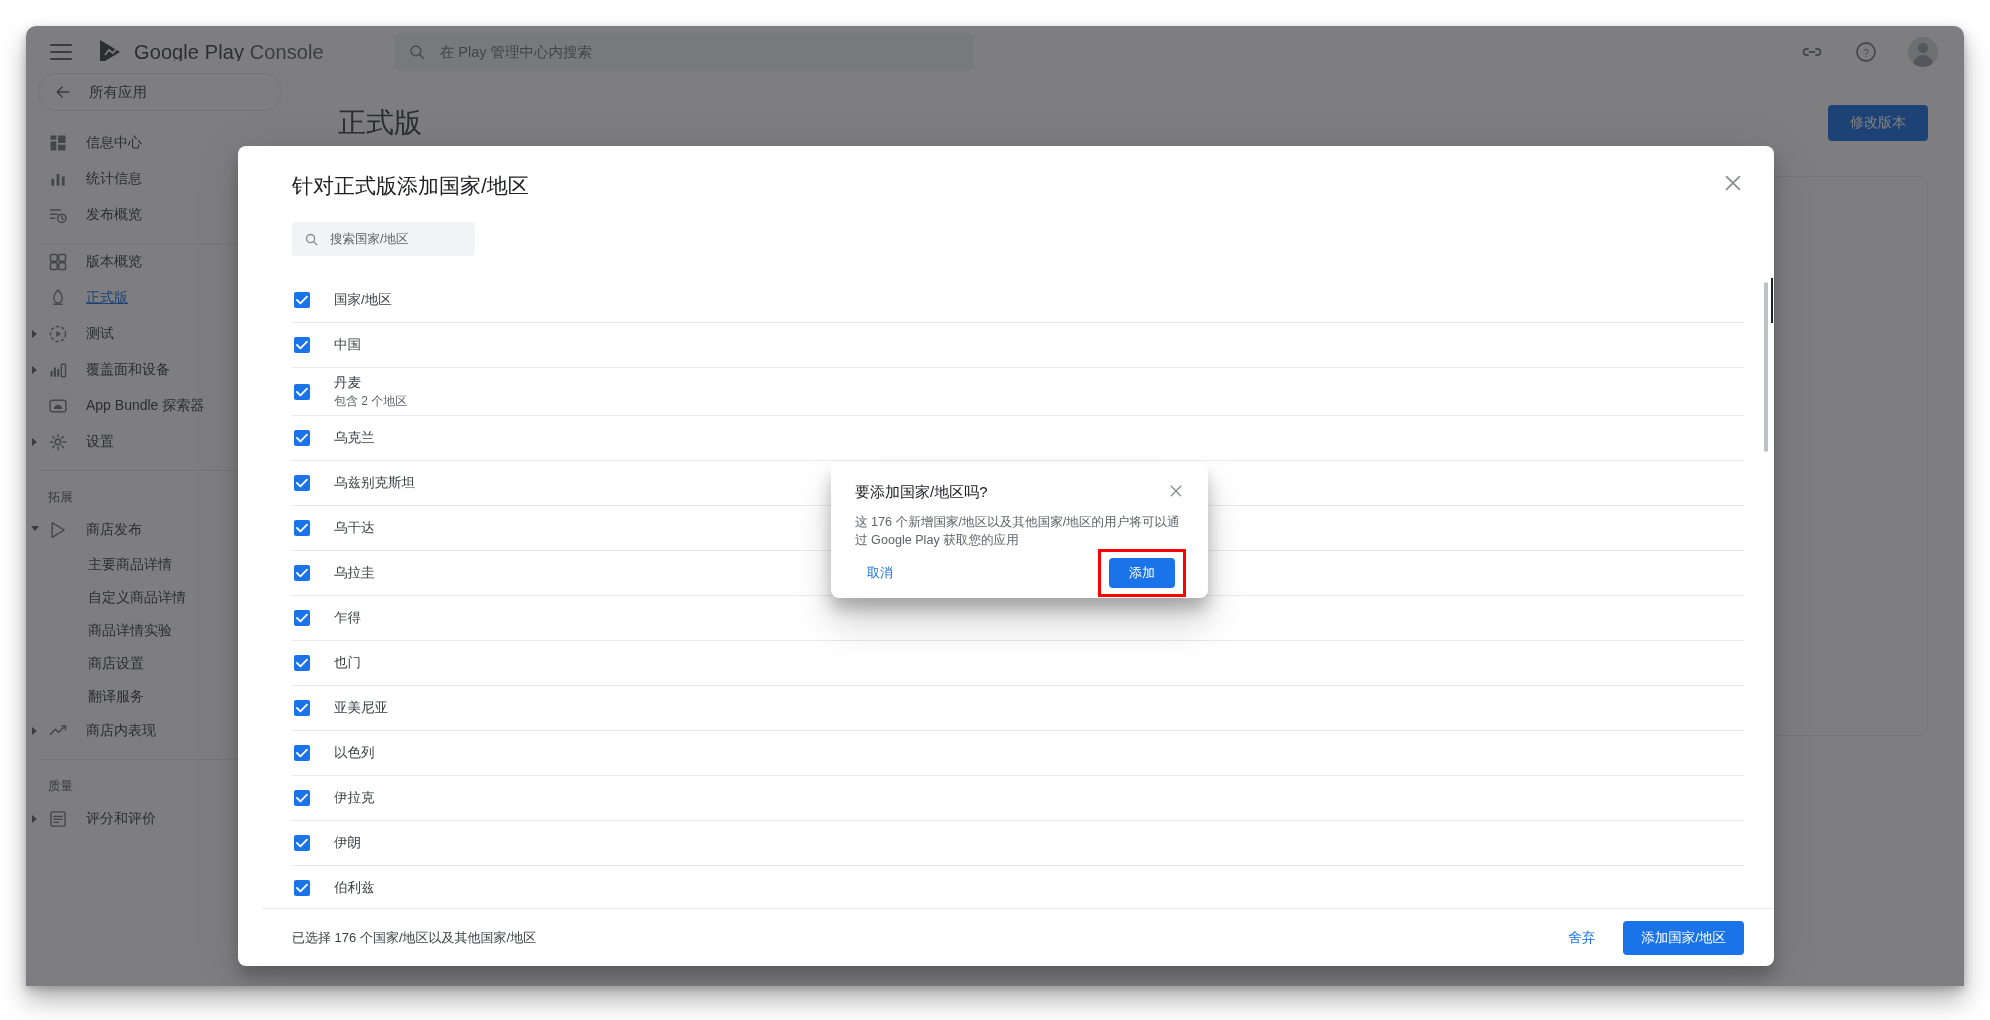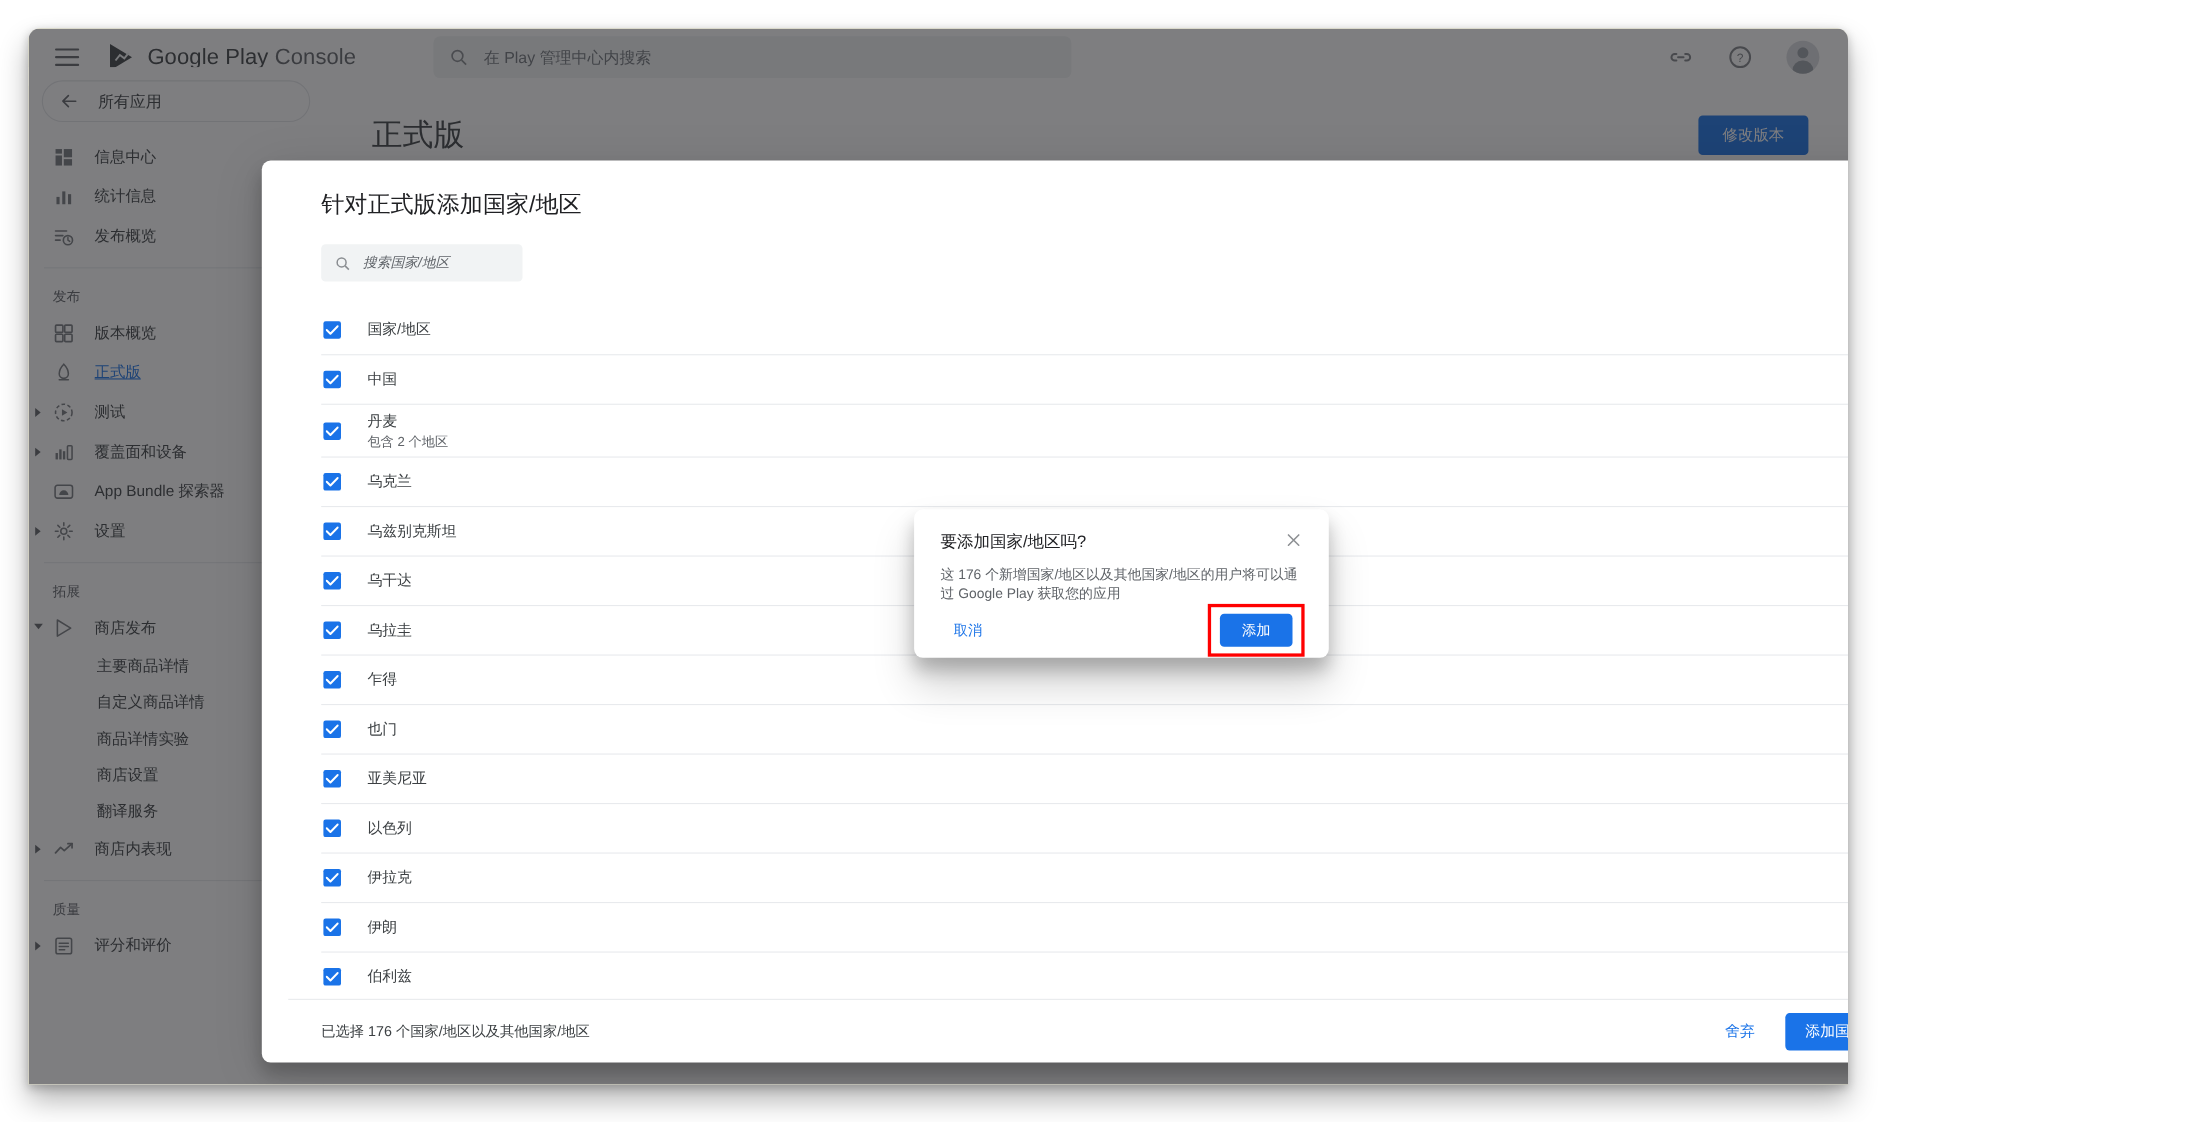--- a/index.html
+++ b/index.html
@@ -7,22 +7,22 @@
   html, body {
     width: 1990px; height: 1020px;
     background: #ffffff;
     font-family: "Liberation Sans", "DejaVu Sans", sans-serif;
     overflow: hidden;
   }
   
   #frame {
     position: absolute;
     left: 26px; top: 26px;
-    width: 1654px; height: 960px;
-    background: #fef9c3;
+    width: 1938px; height: 960px;
+    background: #7dd3fc;
     border-radius: 10px 10px 0 0;
     box-shadow: 0 14px 26px rgba(0,0,0,.30), 0 3px 9px rgba(0,0,0,.22);
     overflow: hidden;
   }
   
   #console {
     position: absolute; inset: 0;
     background: #ffffff;
   }
   
@@ -95,21 +95,21 @@
     display:flex; flex-direction:column; overflow:hidden;padding-left:24px;
   }
   #cdialog .chead { padding: 26px 30px 0 30px; display:flex; align-items:flex-start; justify-content:space-between;}
   #cdialog .ctitle { font-size: 21px; color:#202124; font-weight:400;}
   #cclose { width:22px; height:22px; cursor:pointer; opacity:.75;}
   #csearch {
     margin: 22px 0 0 30px; width: 183px; height: 34px; background:#f1f3f4; border-radius:4px;
     display:flex; align-items:center; padding: 0 12px;
   }
   #csearch .sicon { width:15px;height:15px; opacity:.7;}
-  #csearch .sph { margin-left:11px; font-size:12.5px; color:#5f6368;font-style:italic;}
+  #csearch .sph { margin-left:11px; font-size:12.5px; color:#5f6368;}
   #clist { flex:1; margin-top: 22px; overflow:hidden; position:relative; }
   .crow {
     display:flex; align-items:center; height:45px;
     border-bottom:1px solid #e8eaed; margin: 0 30px 0 30px; padding-left: 0;
   }
   .crow.tall { height: 48px; align-items:center; }
   .cbox {
     width:16px;height:16px;border-radius:2px;background:#1a73e8;flex:0 0 auto;
     position:relative; margin-left: 2px; cursor:pointer;
   }
@@ -215,21 +215,20 @@
       <div class="navitem">
         <svg class="ico" viewBox="0 0 24 24">
           <path d="M3 6h12M3 11h8M3 16h5" stroke="#5f6368" stroke-width="1.8" stroke-linecap="round"></path>
           <circle cx="16.5" cy="16" r="5" stroke="#5f6368" stroke-width="1.8" fill="none"></circle>
           <path d="M16.5 13.2V16l2 1.4" stroke="#5f6368" stroke-width="1.6" fill="none" stroke-linecap="round"></path>
         </svg>
         <span class="txt">发布概览</span>
       </div>
 
       <div class="navdiv"></div>
-      <div class="navsection">发布</div>
 
       <div class="navitem">
         <svg class="ico" viewBox="0 0 24 24">
           <rect x="3" y="3" width="8" height="8" rx="1" stroke="#5f6368" stroke-width="1.8" fill="none"></rect>
           <rect x="13" y="3" width="8" height="8" rx="1" stroke="#5f6368" stroke-width="1.8" fill="none"></rect>
           <rect x="3" y="13" width="8" height="8" rx="1" stroke="#5f6368" stroke-width="1.8" fill="none"></rect>
           <rect x="13" y="13" width="8" height="8" rx="1" stroke="#5f6368" stroke-width="1.8" fill="none"></rect>
         </svg>
         <span class="txt">版本概览</span>
       </div>

